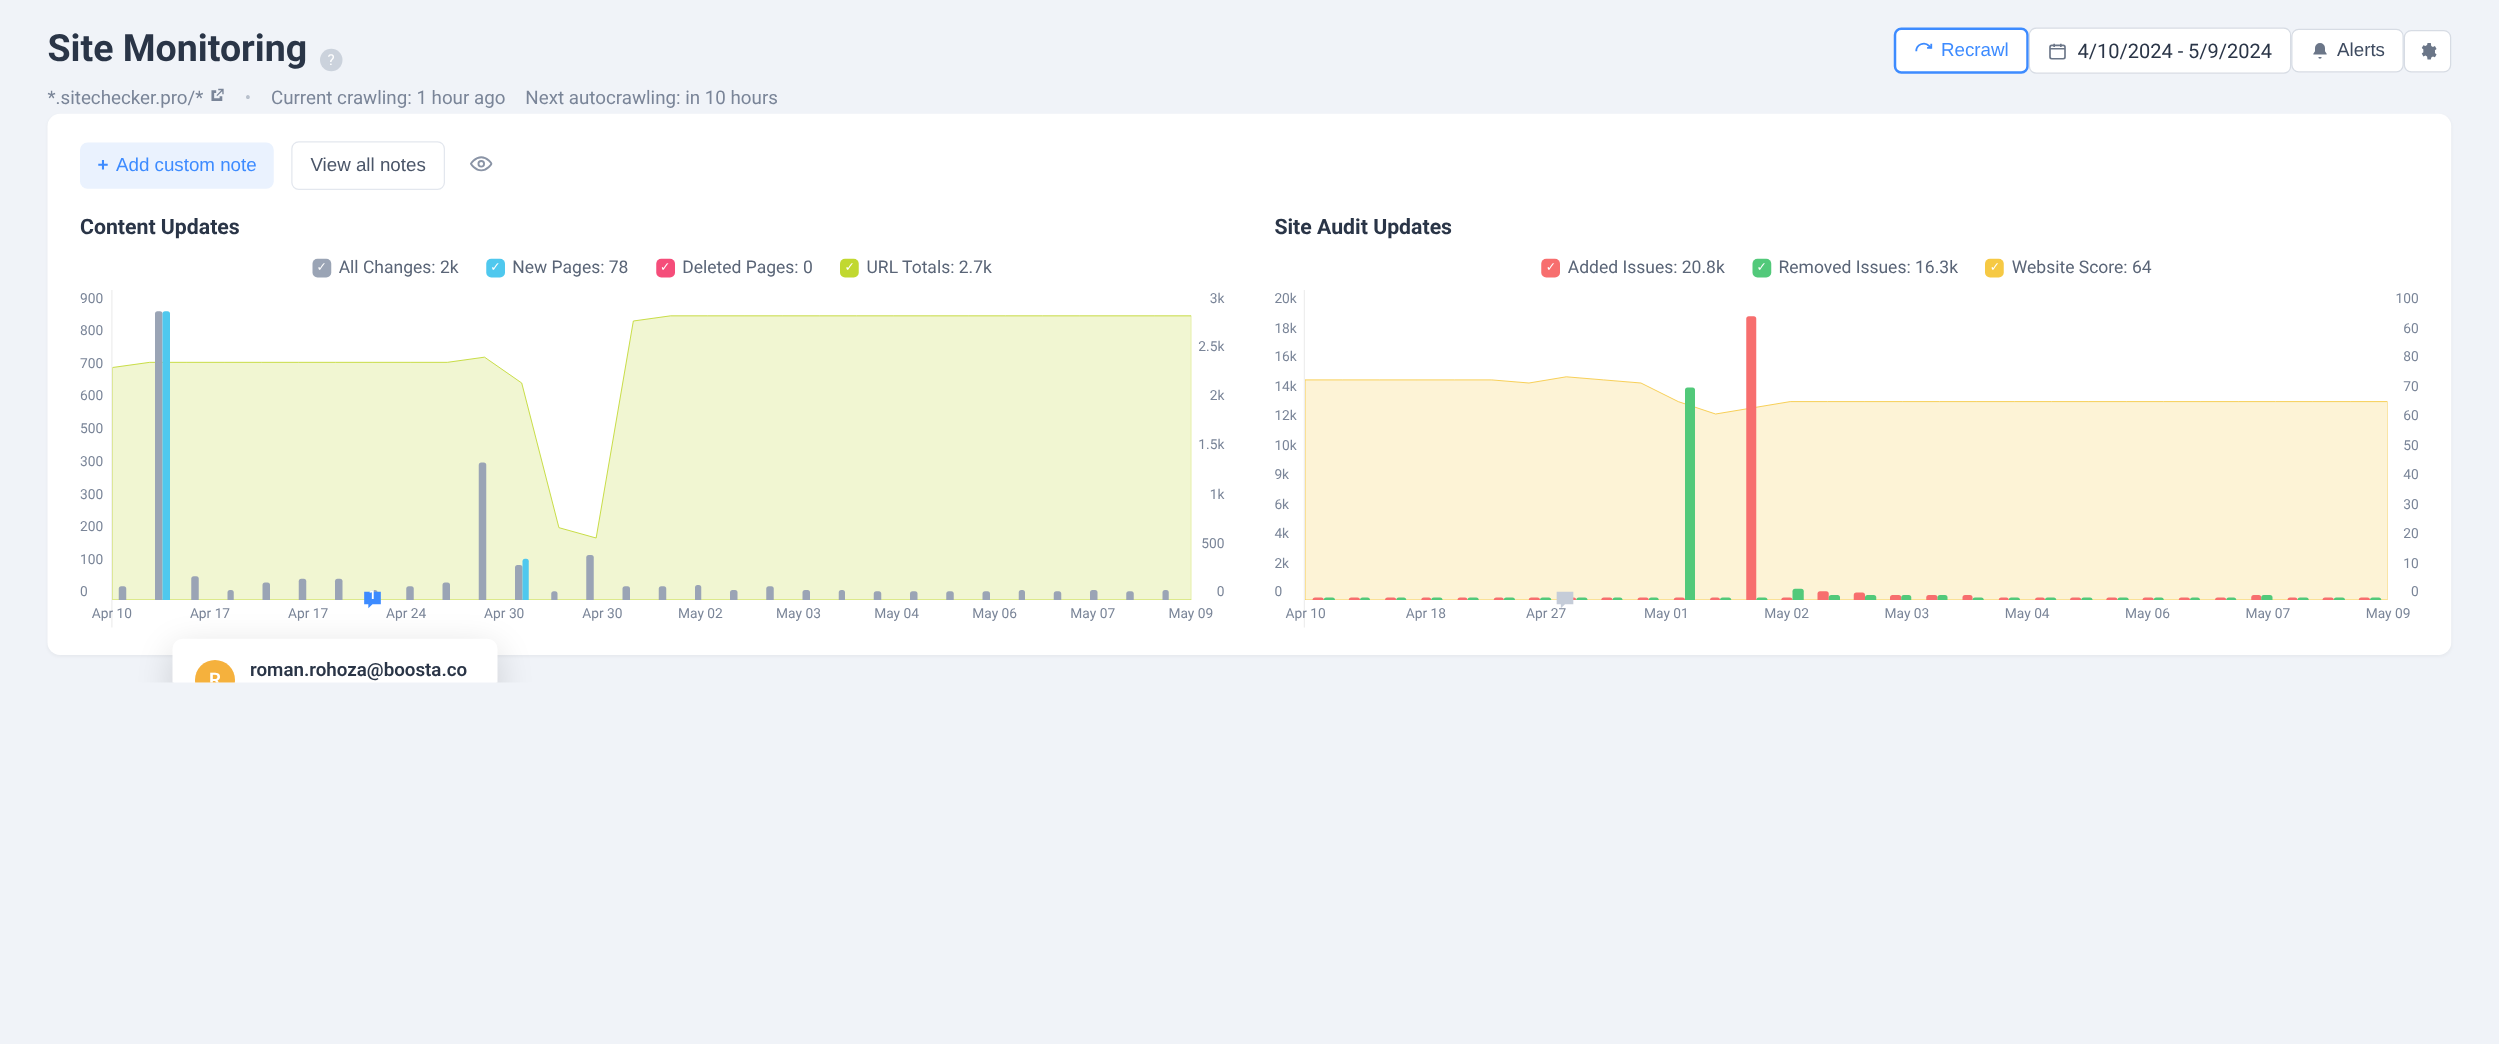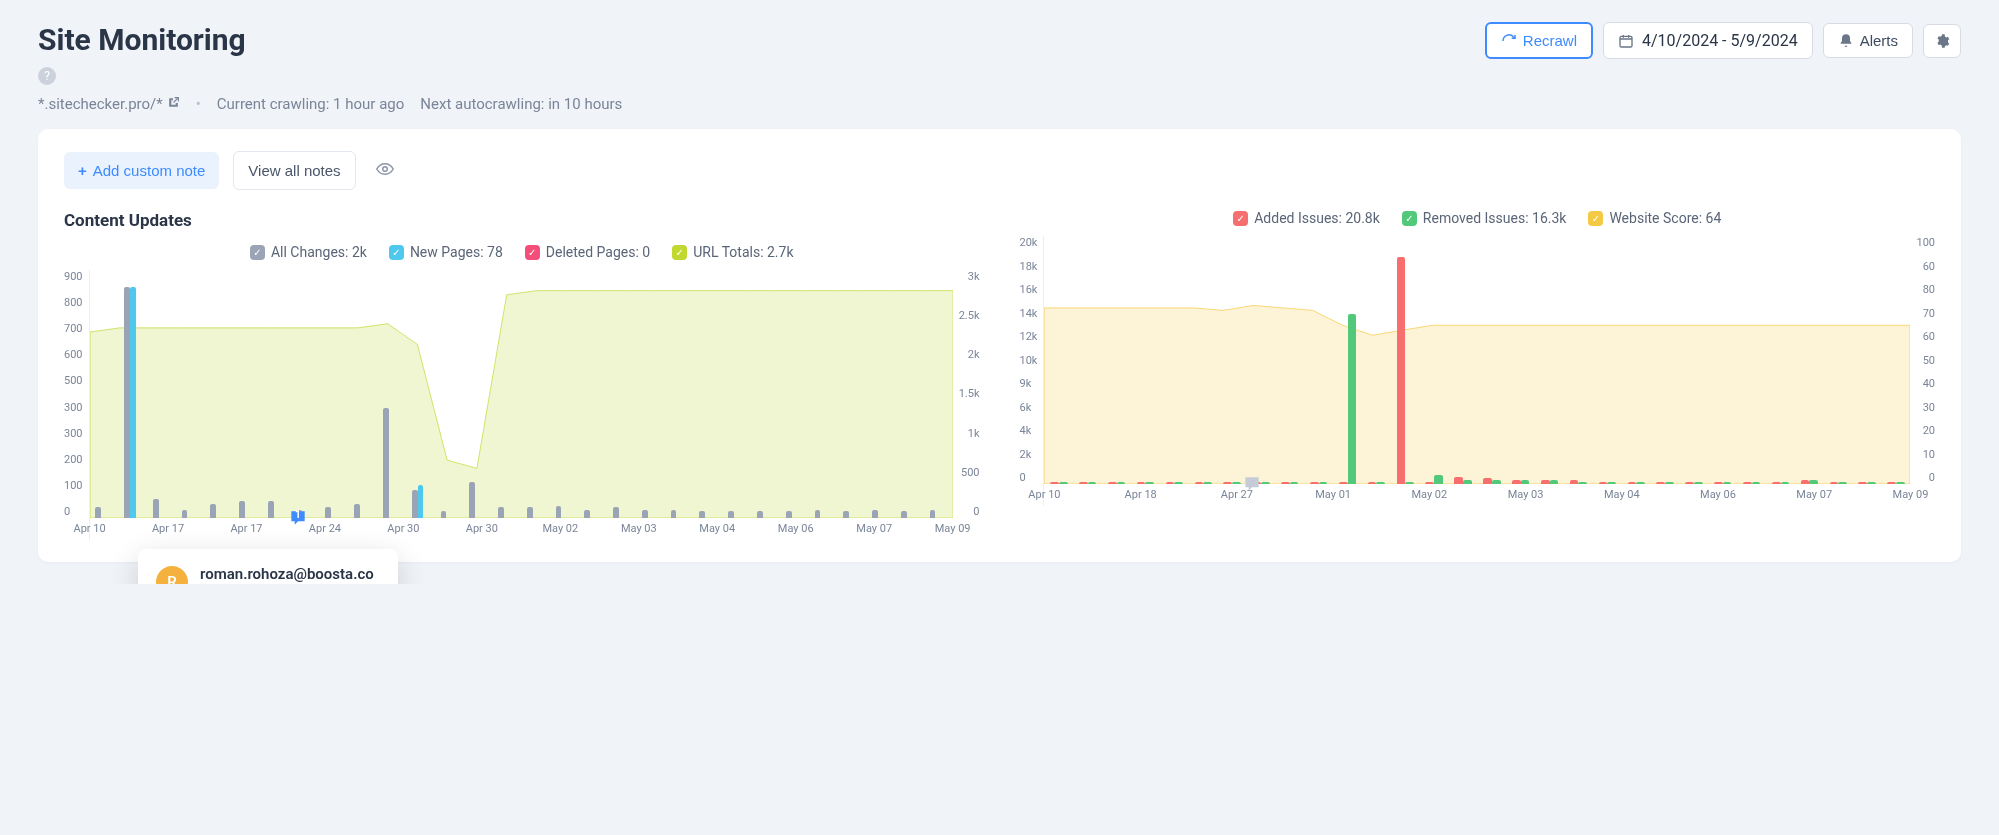--- a/index.html
+++ b/index.html
@@ -8,45 +8,45 @@
     background: #f0f3f8;
     color: #2a3547;
     padding: 22px 38px;
   }
   .header-row {
     display: flex;
     justify-content: space-between;
     align-items: flex-start;
     margin-bottom: 10px;
   }
-  .title-group { display: flex; align-items: flex-start; gap: 10px; flex-direction: column; }
+  .title-group { display: flex; align-items: flex-end; gap: 10px; }
   .page-title { font-size: 30px; font-weight: 700; color: #2a3547; }
   .help-icon {
     width: 18px; height: 18px; border-radius: 50%;
     background: #cbd2dc; color: #fff; font-size: 12px;
     display: flex; align-items: center; justify-content: center;
     cursor: pointer;
   }
-  .header-actions { display: flex; gap: 10px; align-items: center; }
+  .header-actions { display: flex; gap: 0; align-items: center; }
   .btn {
     display: flex; align-items: center; gap: 6px;
     padding: 8px 14px; border-radius: 6px; font-size: 15px;
     cursor: pointer; font-weight: 500; border: 1px solid #d7dce4;
     background: #fff; color: #3d4a5f;
   }
   .btn-recrawl { border: 2px solid #3d8bff; color: #3d8bff; background: #fff; }
   .btn-icon-only { padding: 8px 10px; }
   .date-range {
     display: flex; align-items: center; gap: 8px;
     padding: 8px 14px; border: 1px solid #d7dce4; border-radius: 6px;
     background: #fff; font-size: 16px; color: #2a3547;
   }
   .sub-row {
     display: flex; align-items: center; gap: 16px;
-    font-size: 15px; color: #7a8598; margin-bottom: 16px;
+    font-size: 15px; color: #7a8598; margin-bottom: 4px;
   }
   .domain-link { color: #7a8598; display: flex; align-items: center; gap: 4px; }
   .dot-sep { color: #b8c0cc; }
   .panel {
     background: #fff; border-radius: 10px; padding: 22px 26px;
     box-shadow: 0 1px 3px rgba(0,0,0,0.04);
   }
   .notes-bar { display: flex; gap: 14px; align-items: center; margin-bottom: 20px; }
   .btn-add-note {
     background: #eaf2fe; color: #3d8bff; border: none;
@@ -288,20 +288,21 @@
             <span>2k</span>
             <span>1.5k</span>
             <span>1k</span>
             <span>500</span>
             <span>0</span>
           </div>
       </div>
     </div>
 
     <div class="chart-block">
+      <div class="chart-title">Site Audit Updates</div>
       <div class="legend">
         <div class="legend-item">
             <span class="legend-box" style="background:#f76e6e">✓</span>
             <span>Added Issues: 20.8k</span>
           </div>
         <div class="legend-item">
             <span class="legend-box" style="background:#52c97a">✓</span>
             <span>Removed Issues: 16.3k</span>
           </div>
         <div class="legend-item">

